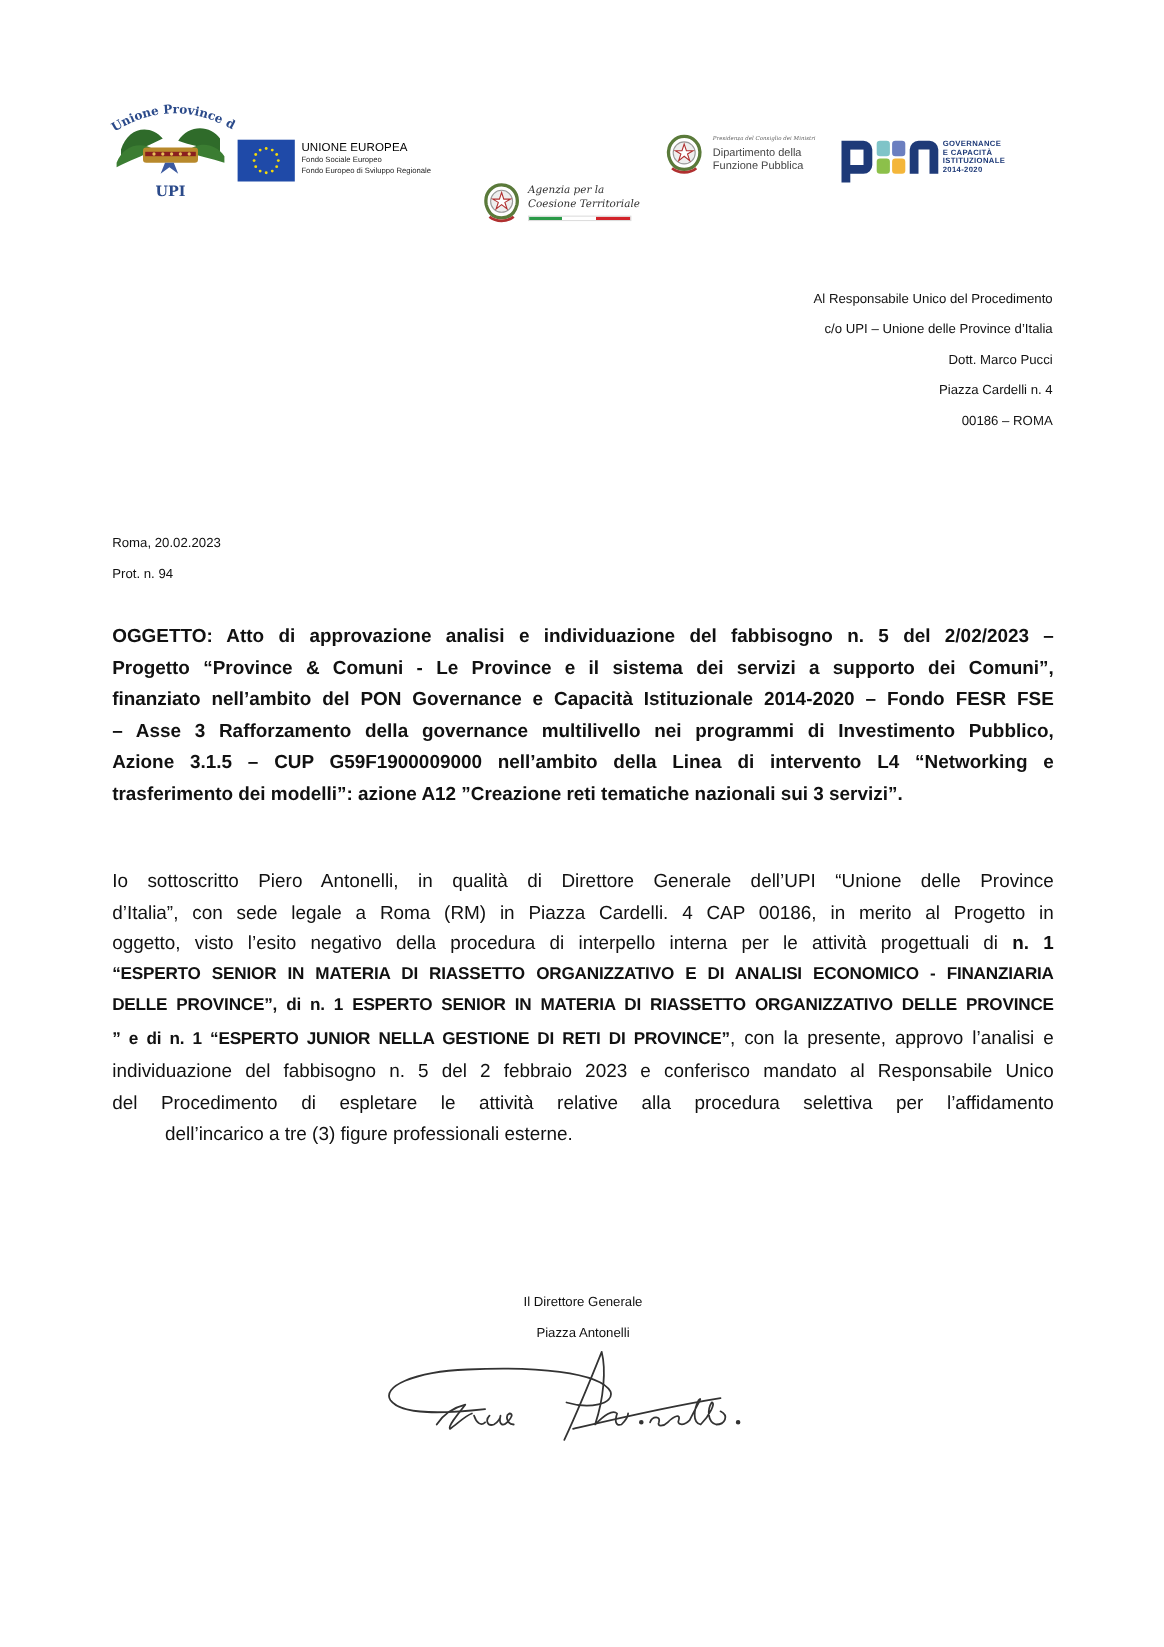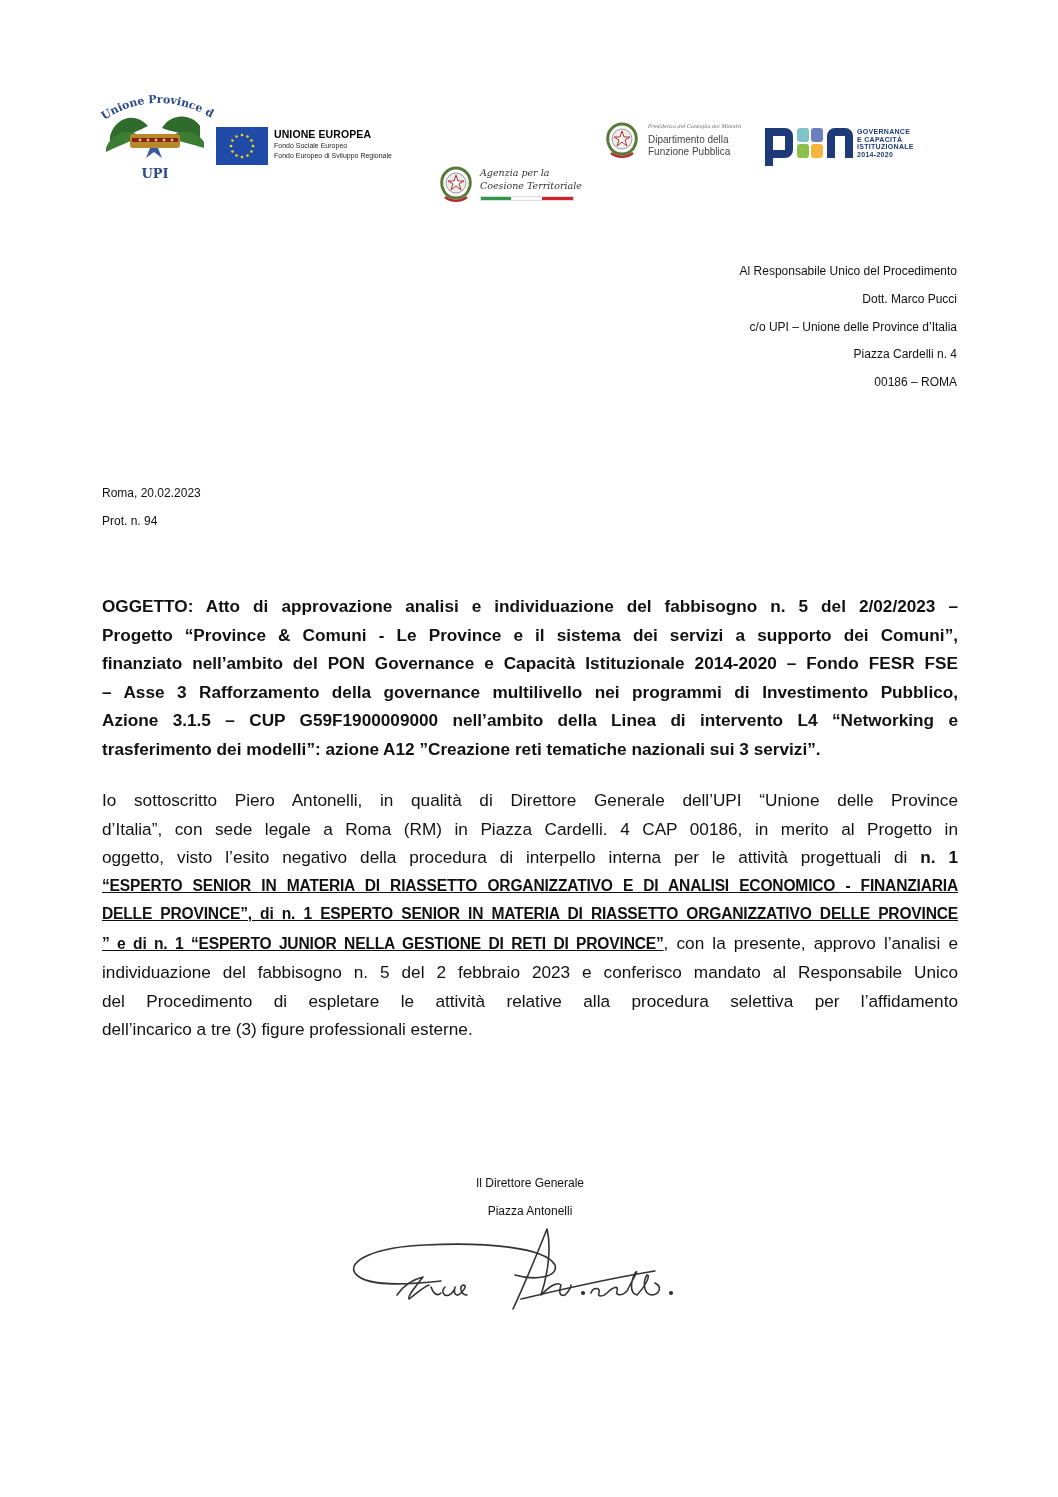--- a/index.html
+++ b/index.html
@@ -7,21 +7,21 @@
          font-family: "Liberation Sans", sans-serif; color: #000; }
   .logos { position: absolute; left: 0; top: 80px; width: 1058px; height: 110px; }
   .logo { position: absolute; }
   
   .upi { left: 96px; top: 6px; width: 118px; height: 100px; }
   .upi svg { width: 118px; height: 100px; }
   
   .eu { left: 216px; top: 47px; width: 190px; height: 40px; }
   .eu-flag { position: absolute; left: 0; top: 0; width: 52px; height: 38px; background: #1f4aa8; }
   .eu-flag svg { width: 52px; height: 38px; }
-  .eu-title { position: absolute; left: 58px; top: 1px; font-size: 10.5px; font-weight: bold; letter-spacing: 0.1px; white-space: nowrap; }
+  .eu-title { position: absolute; left: 58px; top: 1px; font-size: 10.5px; font-weight: normal; letter-spacing: 0.1px; white-space: nowrap; }
   .eu-sub { position: absolute; left: 58px; font-size: 7px; color: #222; white-space: nowrap; }
   .eu-sub1 { top: 15px; } .eu-sub2 { top: 25px; }
   
   .act { left: 437px; top: 42px; width: 140px; height: 48px; margin-top: 40px; }
   .emblem { position: absolute; width: 38px; height: 40px; }
   .act-text { position: absolute; left: 43px; top: 4px; font-family: "DejaVu Serif", serif; font-style: italic; font-size: 9.5px; line-height: 13px; color: #333; white-space: nowrap; }
   .act-flag { position: absolute; left: 43px; top: 34px; width: 92px; height: 3px;
               background: linear-gradient(to right, #2a9a47 0 33%, #ffffff 33% 66%, #d2232a 66% 100%); border: 0.5px solid #ddd; }
   
   .dfp { left: 603px; top: 40px; width: 150px; height: 48px; }
@@ -29,28 +29,28 @@
   .dfp-name { position: absolute; left: 45px; top: 14px; font-size: 10px; line-height: 12px; color: #444; white-space: nowrap; }
   
   .pon { left: 763px; top: 44px; width: 170px; height: 46px; }
   .pon svg { position: absolute; left: 0; top: 0; width: 92px; height: 44px; }
   .pon-text { position: absolute; left: 94px; top: 4px; font-size: 7px; font-weight: bold; line-height: 7.6px; color: #1e3a78; letter-spacing: 0.3px; white-space: nowrap; }
 
   .text { font-family: "Liberation Sans", sans-serif; font-size: 12px; line-height: 27.8px; color: #111; }
   .recipient { position: absolute; right: 101px; top: 258px; text-align: right; }
   .recipient div { white-space: nowrap; }
   .place { position: absolute; left: 102px; top: 480px; }
-  .object { position: absolute; left: 102px; top: 592px; width: 856px; font-weight: bold; text-align: justify; text-align-last: left; line-height: 28.5px; font-size: 17.2px; }
+  .object { position: absolute; left: 102px; top: 564px; width: 856px; font-weight: bold; text-align: justify; text-align-last: left; line-height: 28.5px; font-size: 17.2px; }
   .object .line { display: block; text-align: justify; text-align-last: justify; white-space: nowrap; overflow: hidden; }
   .object .line.last { text-align-last: left; }
   .body-par { position: absolute; left: 102px; top: 786px; width: 856px; font-size: 17.2px; line-height: 28.5px; }
   .body-par .line { display: block; text-align: justify; text-align-last: justify; white-space: nowrap; overflow: hidden; }
-  .body-par .line.last { text-align-last: left; }
+  .body-par .line.last { text-align-last: left; margin-left: 48px; }
   .b { font-weight: bold; }
-  .caps { font-weight: bold; font-size: 15.6px; letter-spacing: -0.2px; text-decoration: underline; }
+  .caps { font-weight: bold; font-size: 15.6px; letter-spacing: -0.2px; }
   .signoff { position: absolute; left: 380px; width: 300px; top: 1170px; text-align: center; }
   .signature { position: absolute; left: 345px; top: 1225px; width: 370px; height: 95px; }
 </style>
 </head>
 <body>
 
 <div class="logos">
 
   <div class="logo upi">
     <svg viewBox="0 0 118 100">
@@ -145,22 +145,22 @@
       <div>GOVERNANCE</div>
       <div>E CAPACITÀ</div>
       <div>ISTITUZIONALE</div>
       <div>2014-2020</div>
     </div>
   </div>
 </div>
 
 <div class="recipient text">
   <div>Al Responsabile Unico del Procedimento</div>
+  <div>c/o UPI – Unione delle Province d’Italia</div>
   <div>Dott. Marco Pucci</div>
-  <div>c/o UPI – Unione delle Province d’Italia</div>
   <div>Piazza Cardelli n. 4</div>
   <div>00186 – ROMA</div>
 </div>
 
 <div class="place text">
   <div>Roma, 20.02.2023</div>
   <div>Prot. n. 94</div>
 </div>
 
 <div class="object text">

